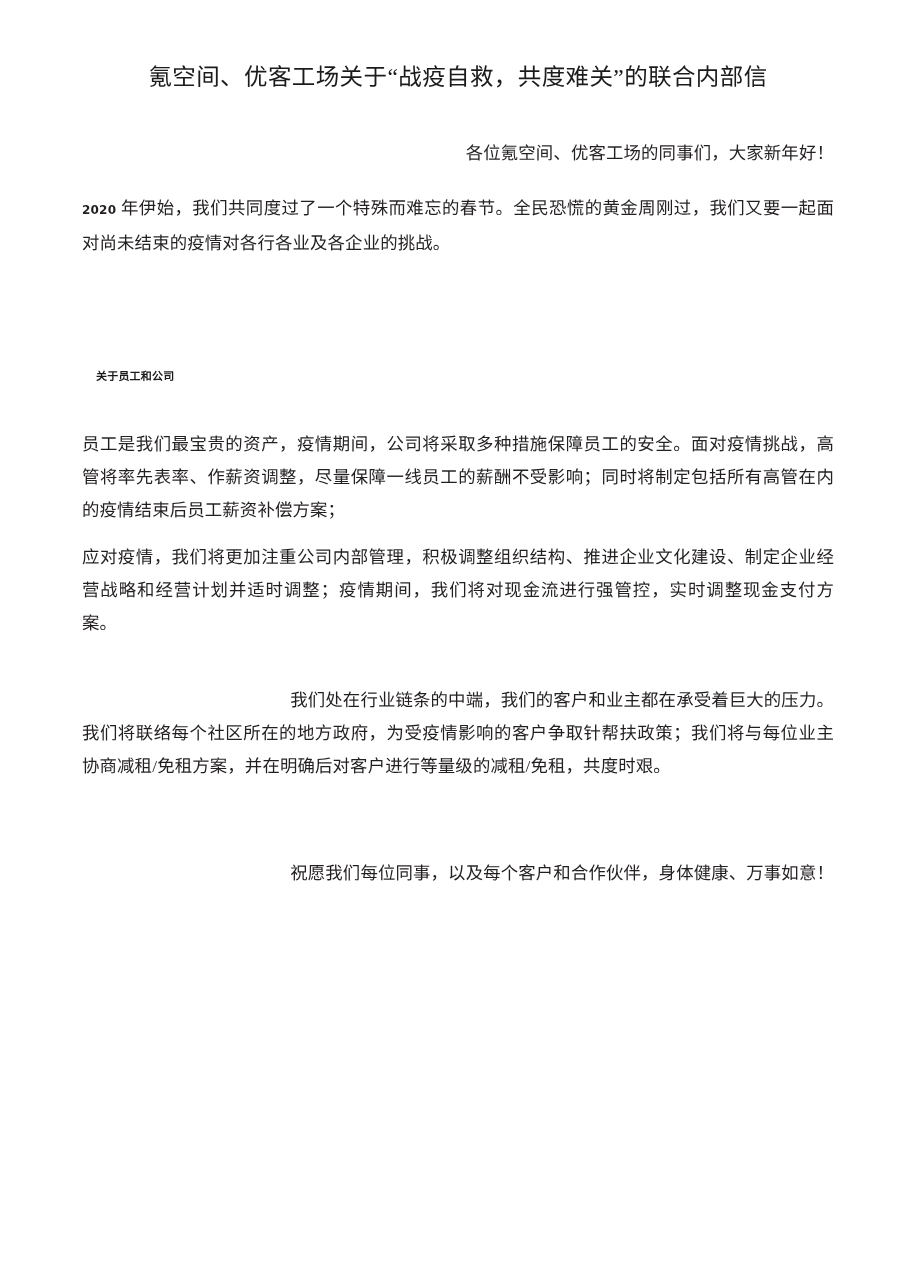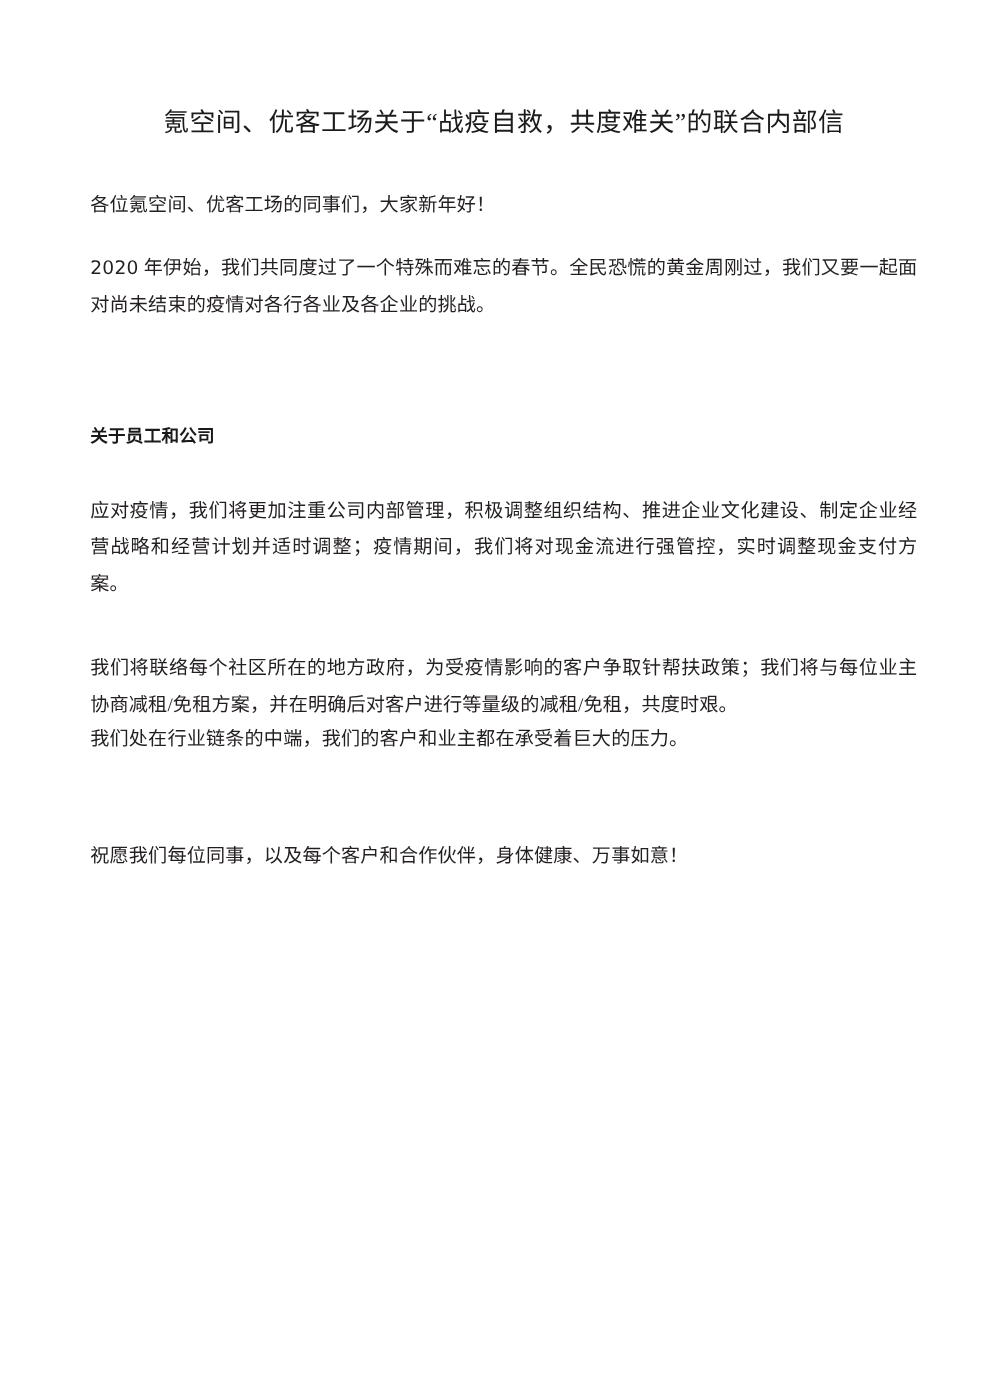--- a/index.html
+++ b/index.html
@@ -30,57 +30,56 @@
   
   .doc-title {
     font-family: "Liberation Serif", "DejaVu Serif", serif;
     font-size: 23.5px;
     font-weight: 400;
     color: #1b1b1b;
     text-align: center;
     letter-spacing: 0.4px;
     line-height: 1.3;
     margin: 0;
-    padding-top: 97px;
+    padding-top: 62px;
     padding-bottom: 0;
     white-space: nowrap;
   }
 
   
   .para {
     font-family: "Liberation Serif", "DejaVu Serif", serif;
     font-size: 17.4px;
     line-height: 33px;
     color: #231f20;
     text-align: justify;
     text-justify: inter-ideograph;
     margin: 0;
     letter-spacing: 0.15px;
     word-break: break-all;
   }
 
   .para.nojustify {
-    text-align: left;
-    font-family: Liberation Mono, monospace;
+    text-align: right;
   }
 
   .heading {
     font-family: "DejaVu Sans", "Liberation Sans", sans-serif;
-    font-size: 16px;
+    font-size: 11px;
     font-weight: 700;
     color: #1a1a1a;
     line-height: 30px;
-    margin: 0;
+    margin: 14px;
     letter-spacing: 0.2px;
   }
 
   .num {
     font-family: "DejaVu Sans", "Liberation Sans", sans-serif;
-    font-size: 17px;
-    font-weight: 400;
+    font-size: 12px;
+    font-weight: 700;
     letter-spacing: 0.2px;
   }
 
   
   .gap-sm  { height: 14px; }
   .gap-md  { height: 22px; }
   .gap-lg  { height: 30px; }
   .gap-xl  { height: 44px; }
 
   .block { margin: 0; padding: 0; }
@@ -106,33 +105,34 @@
 
     <div class="gap-xl block"></div>
 
 
     <div class="gap-md block"></div>
 
     <h2 class="heading">关于员工和公司</h2>
 
     <div class="gap-md block"></div>
 
+    <p class="para">员工是我们最宝贵的资产，疫情期间，公司将采取多种措施保障员工的安全。面对疫情挑战，高管将率先表率、作薪资调整，尽量保障一线员工的薪酬不受影响；同时将制定包括所有高管在内的疫情结束后员工薪资补偿方案；</p>
 
     <div class="gap-sm block"></div>
 
     <p class="para">应对疫情，我们将更加注重公司内部管理，积极调整组织结构、推进企业文化建设、制定企业经营战略和经营计划并适时调整；疫情期间，我们将对现金流进行强管控，实时调整现金支付方案。</p>
 
     <div class="gap-md block"></div>
 
 
     <div class="gap-md block"></div>
 
+    <p class="para nojustify">我们处在行业链条的中端，我们的客户和业主都在承受着巨大的压力。</p>
+
     <p class="para">我们将联络每个社区所在的地方政府，为受疫情影响的客户争取针帮扶政策；我们将与每位业主协商减租/免租方案，并在明确后对客户进行等量级的减租/免租，共度时艰。</p>
-
-    <p class="para nojustify">我们处在行业链条的中端，我们的客户和业主都在承受着巨大的压力。</p>
 
     <div class="gap-xl block"></div>
 
 
     <div class="gap-lg block"></div>
 
     <p class="para nojustify">祝愿我们每位同事，以及每个客户和合作伙伴，身体健康、万事如意！</p>
 
   </div>
 </div>

